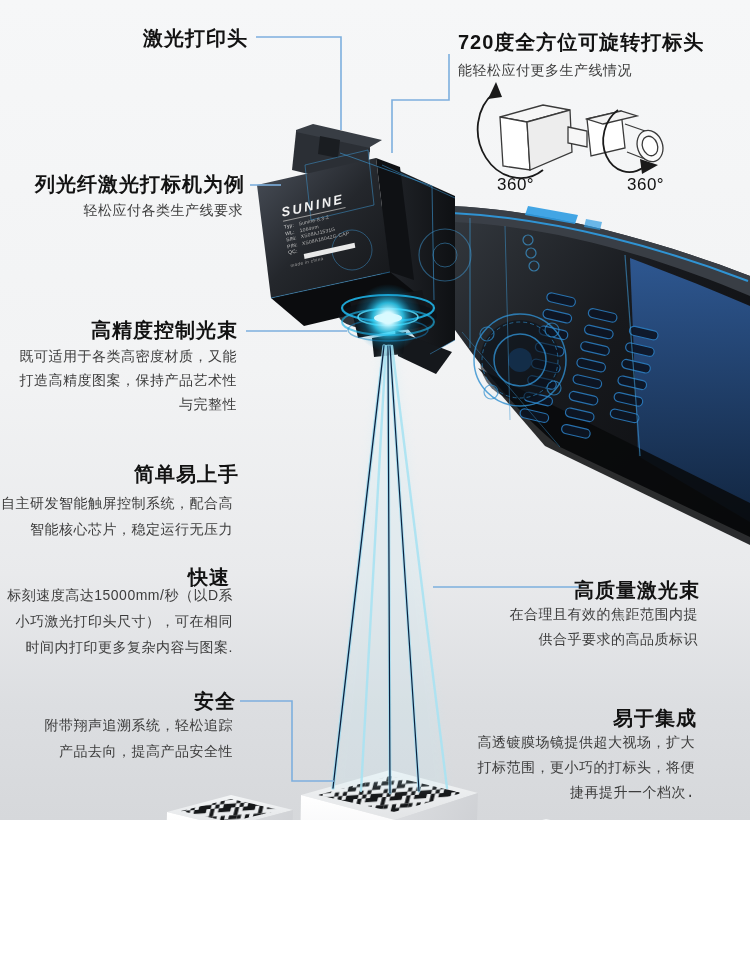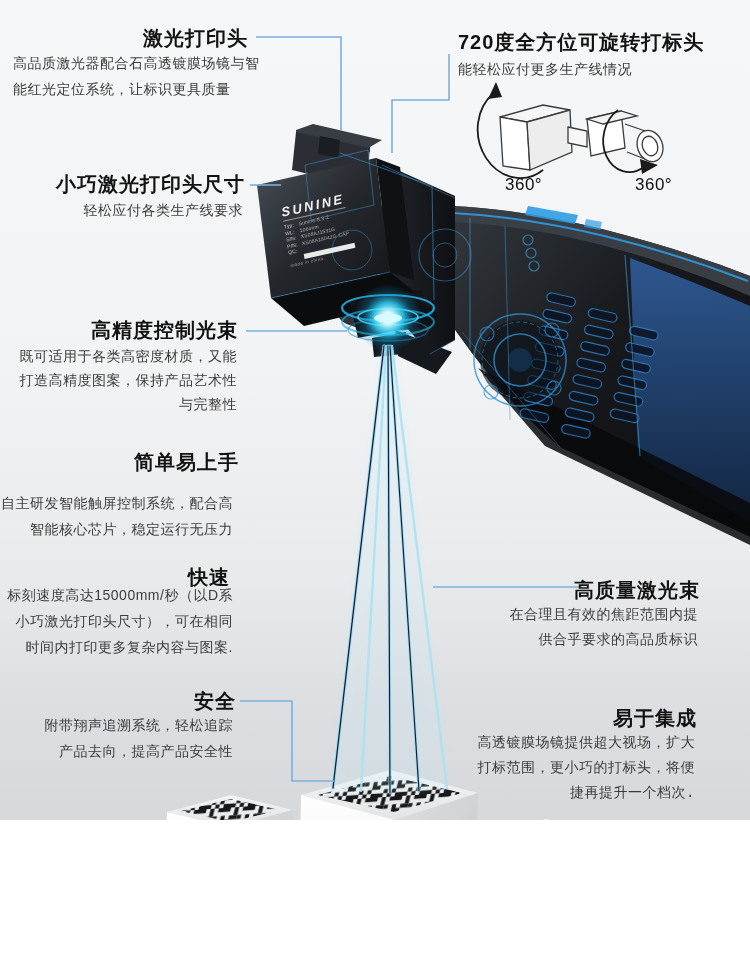--- a/index.html
+++ b/index.html
@@ -5,21 +5,21 @@
   html,body{margin:0;padding:0;}
   body{font-family:"Liberation Sans","DejaVu Sans",sans-serif;}
   #stage{position:relative;width:750px;height:820px;overflow:hidden;
          background:linear-gradient(180deg,#f6f7f8 0%,#f2f3f4 45%,#e9eaec 70%,#dcdee1 86%,#d6d8db 100%);}
   #scene{position:absolute;left:0;top:0;z-index:1;}
   .txt{position:absolute;z-index:3;color:#3a3a3a;}
   .c-title{font-size:20px;font-weight:700;color:#121212;letter-spacing:1px;white-space:nowrap;}
   .c-line{font-size:14px;line-height:26px;color:#3c3c3c;white-space:nowrap;letter-spacing:.5px;}
   .ra{text-align:right;}
   .la{text-align:left;}
-  .angle{position:absolute;z-index:3;font-size:17px;color:#101010;letter-spacing:.5px;margin-left:8px;}
+  .angle{position:absolute;z-index:3;font-size:17px;color:#101010;letter-spacing:.5px;}
   
   #devlabel{position:absolute;left:280px;top:203px;width:104px;z-index:2;
             transform:rotate(-12.5deg) skewX(-3deg);transform-origin:left top;color:#c9c9c9;}
   #devlabel .brand{font-size:13px;font-weight:800;font-style:italic;color:#f2f2f2;letter-spacing:2.5px;
                    border-bottom:.5px solid #9a9a9a;display:inline-block;padding-bottom:1px;margin-bottom:2px;}
   .lrow{display:flex;font-size:5px;line-height:6.6px;color:#b5b5b5;letter-spacing:.2px;}
   .lrow .k{width:15px;color:#cfcfcf;}
   .qcbar{width:52px;height:5px;background:#e9e9e9;margin:1px 0 1px 15px;}
   .made{font-size:4.6px;color:#9a9a9a;margin-top:1px;letter-spacing:.4px;}
 </style>
@@ -258,45 +258,41 @@
       <path d="M256,37 L341,37 L341,130"></path>
       <path d="M449,54 L449,100 L392,100 L392,153"></path>
       <path d="M250,185 L281,185"></path>
       <path d="M246,331 L347,331"></path>
       <path d="M433,587 L582,587"></path>
       <path d="M240,701 L292,701 L292,781 L334,781"></path>
     </g>
   </svg>
 
   <div class="txt c-title" style="top:25px;right:502px;">激光打印头</div>
-  <div class="txt la" style="top:50px;left:13px;">
-    <div class="c-line">高品质激光器配合石高透镀膜场镜与智</div>
-    <div class="c-line">能红光定位系统，让标识更具质量</div>
-  </div>
 
   <div class="txt c-title" style="top:29px;left:458px;text-align:right;">720度全方位可旋转打标头</div>
-  <div class="txt la" style="top:57px;left:458px;font-family:Liberation Serif, serif;">
+  <div class="txt la" style="top:57px;left:458px;">
     <div class="c-line">能轻松应付更多生产线情况</div>
   </div>
   <div class="angle" style="top:175px;left:497px;">360°</div>
   <div class="angle" style="top:175px;left:627px;">360°</div>
 
-  <div class="txt c-title" style="top:171px;right:505px;">小巧激光打印头尺寸</div>
+  <div class="txt c-title" style="top:171px;right:505px;">列光纤激光打标机为例</div>
   <div class="txt ra" style="top:197px;right:507px;">
     <div class="c-line">轻松应付各类生产线要求</div>
   </div>
 
   <div class="txt c-title" style="top:317px;right:512px;">高精度控制光束</div>
   <div class="txt ra" style="top:344px;right:513px;">
     <div class="c-line" style="line-height:24px;text-align:center;">既可适用于各类高密度材质，又能</div>
     <div class="c-line" style="line-height:24px;">打造高精度图案，保持产品艺术性</div>
     <div class="c-line" style="line-height:24px;">与完整性</div>
   </div>
 
-  <div class="txt c-title" style="top:449px;right:511px;margin-left:8px;">简单易上手</div>
+  <div class="txt c-title" style="top:461px;right:511px;margin-left:8px;">简单易上手</div>
   <div class="txt ra" style="top:490px;right:517px;">
     <div class="c-line">自主研发智能触屏控制系统，配合高</div>
     <div class="c-line">智能核心芯片，稳定运行无压力</div>
   </div>
 
   <div class="txt c-title" style="top:564px;right:520px;">快速</div>
   <div class="txt ra" style="top:582px;right:517px;">
     <div class="c-line">标刻速度高达15000mm/秒（以D系</div>
     <div class="c-line">小巧激光打印头尺寸），可在相同</div>
     <div class="c-line">时间内打印更多复杂内容与图案.</div>

